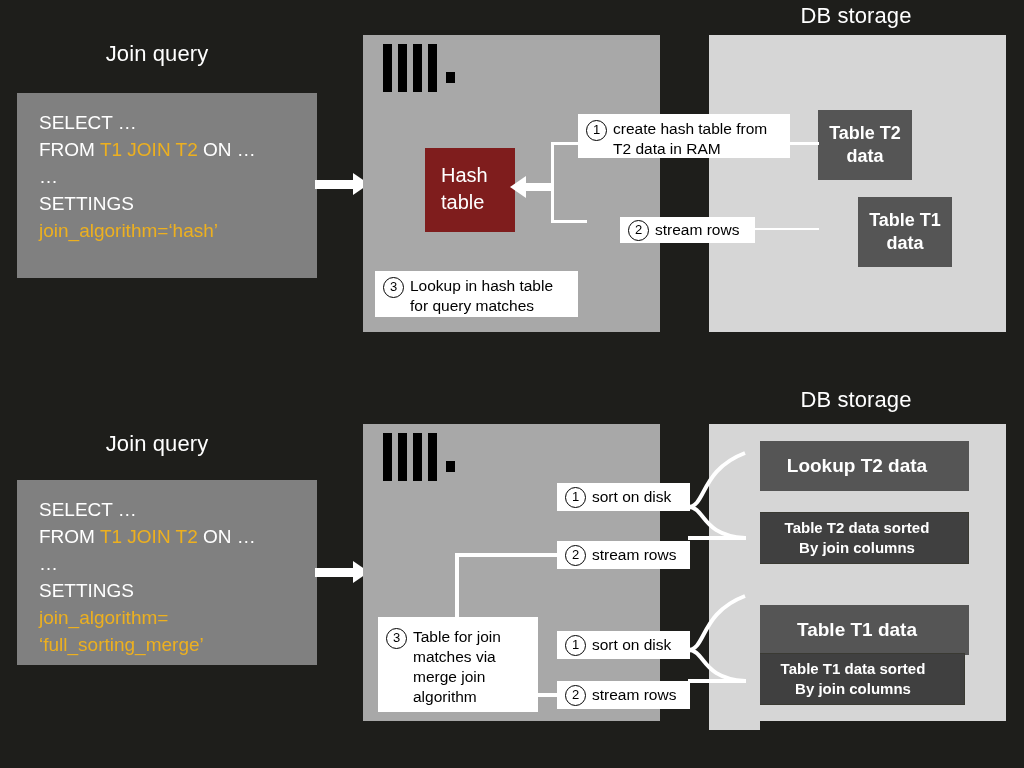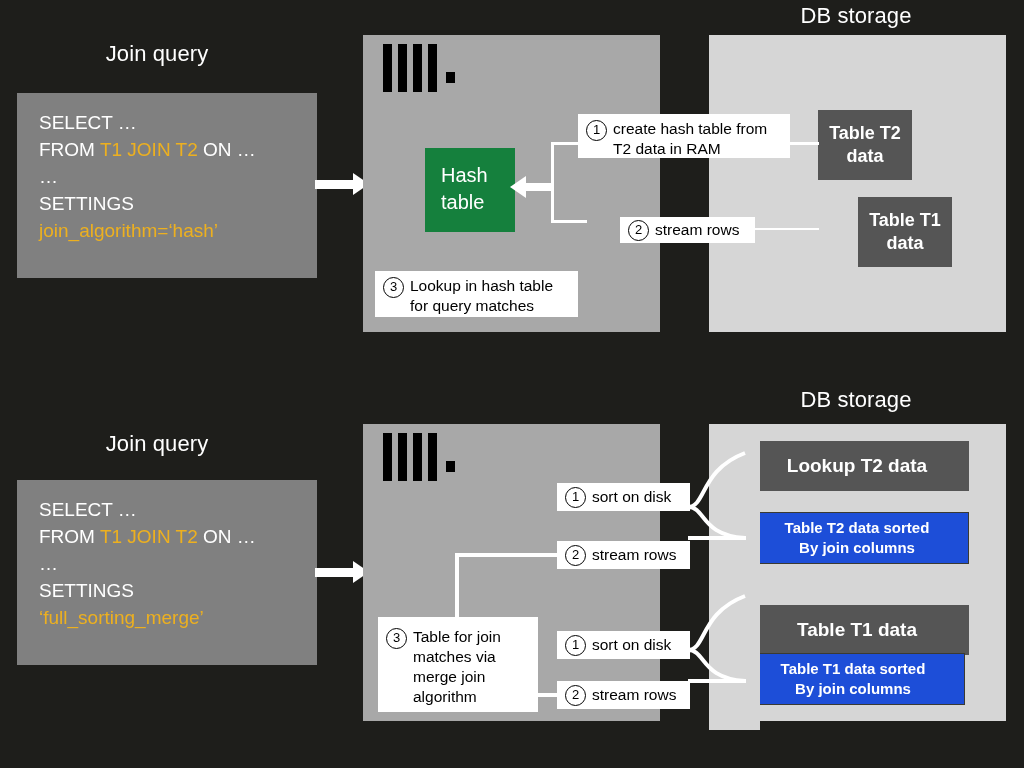--- a/index.html
+++ b/index.html
@@ -69,27 +69,27 @@
     background: #555555;
     color: #ffffff;
     display: flex;
     align-items: center;
     justify-content: center;
     text-align: center;
     font-weight: bold;
     box-sizing: border-box;
   }
   .table-block.sorted {
-    background: #1d4ed8;
+    background: #404040;
     border: 1.5px solid #3a3a33;
   }
 
   
   .hash-table {
-    background: #15803d;
+    background: #7f1d1d;
     color: #ffffff;
     font-size: 20px;
     line-height: 27px;
     box-sizing: border-box;
     padding: 14px 0 0 16px;
   }
 
   
   .callout {
     background: #ffffff;
@@ -236,20 +236,21 @@
 
   <div class="abs section-title" style="left:706px; top:387px; width:300px;">DB storage</div>
 
   <div class="abs query-box" style="left:17px; top:480px; width:300px; height:185px;">
     <div class="query-line">SELECT …</div>
     <div class="query-line">
       <span>FROM </span><span class="kw-yellow">T1 JOIN T2</span><span> ON …</span>
     </div>
     <div class="query-line">…</div>
     <div class="query-line">SETTINGS</div>
+    <div class="query-line kw-yellow">join_algorithm=</div>
     <div class="query-line kw-yellow">‘full_sorting_merge’</div>
   </div>
 
   <div class="big-arrow-shaft" style="left:315px; top:568px; width:40px;"></div>
   <div class="big-arrow-head" style="left:353px; top:561px;"></div>
 
   <div class="abs server-panel" style="left:363px; top:424px; width:297px; height:297px;">
 
     <div class="ch-logo" style="left:20px; top:9px; width:85px; height:48px;">
       <div class="ch-bar" style="left:0px;  top:0px; height:48px;"></div>

